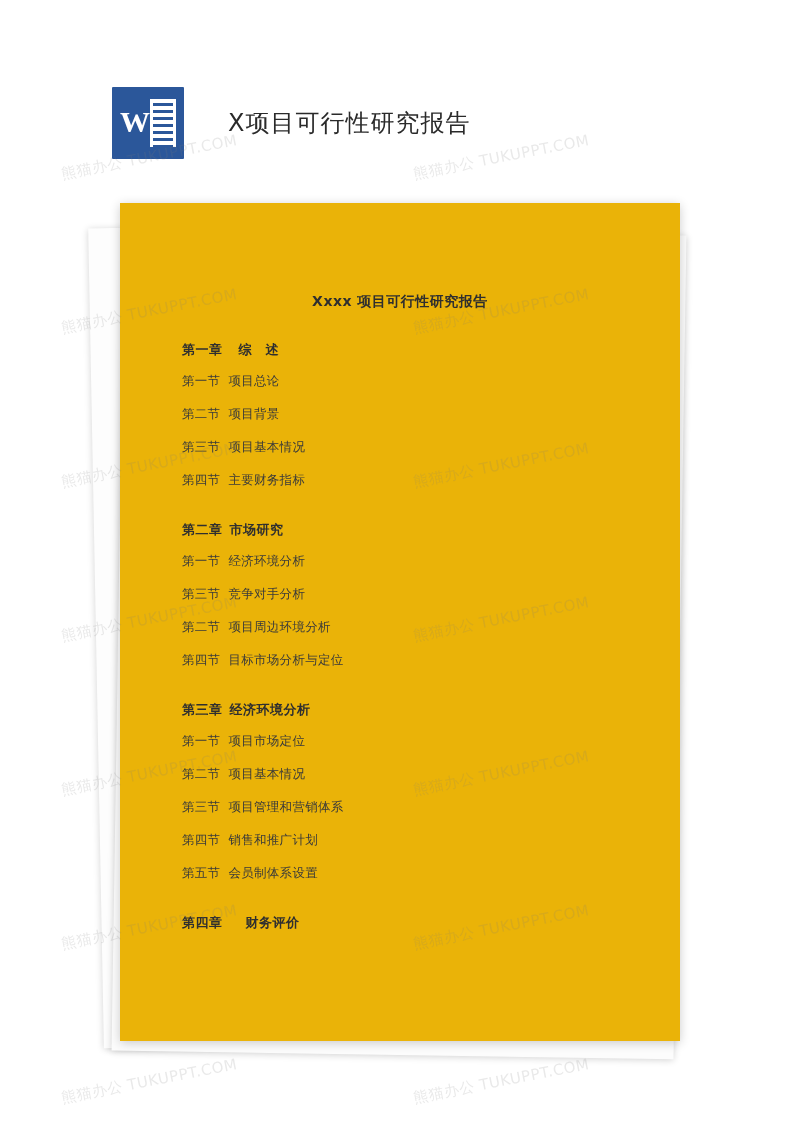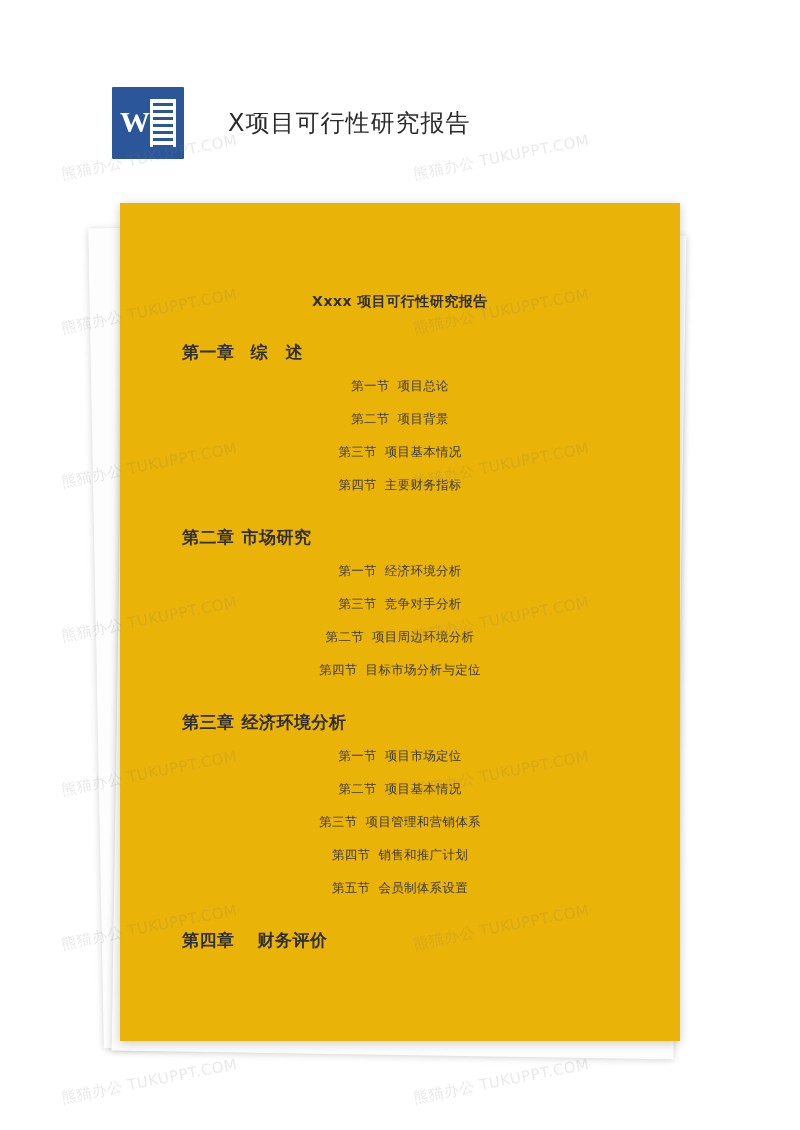--- a/index.html
+++ b/index.html
@@ -119,36 +119,35 @@
   }
   .doc-title {
     text-align: center;
     font-size: 14px;
     font-weight: bold;
     font-family: "DejaVu Sans", sans-serif;
     margin-bottom: 30px;
     letter-spacing: 0.5px;
   }
   .chapter {
-    font-size: 17px;
+    font-size: 13px;
     font-weight: bold;
     font-family: "DejaVu Sans", sans-serif;
     margin: 0 0 14px 0;
     letter-spacing: 0.5px;
     color: #2f2f2f;
   }
   .chapter .gap { display: inline-block; width: 16px; }
   .chapter .gap-sm { display: inline-block; width: 7px; }
   .section {
     font-size: 12.5px;
     font-family: "DejaVu Sans", sans-serif;
     margin: 0 0 16px 0;
     color: #3a3a3a;
     letter-spacing: 0.3px;
-    text-align: center;
   }
   .section .gap-sm { display: inline-block; width: 8px; }
   .block-space { height: 16px; }
 
   
   .wm-layer {
     position: absolute;
     left: 0; top: 0;
     width: 800px;
     height: 1130px;

